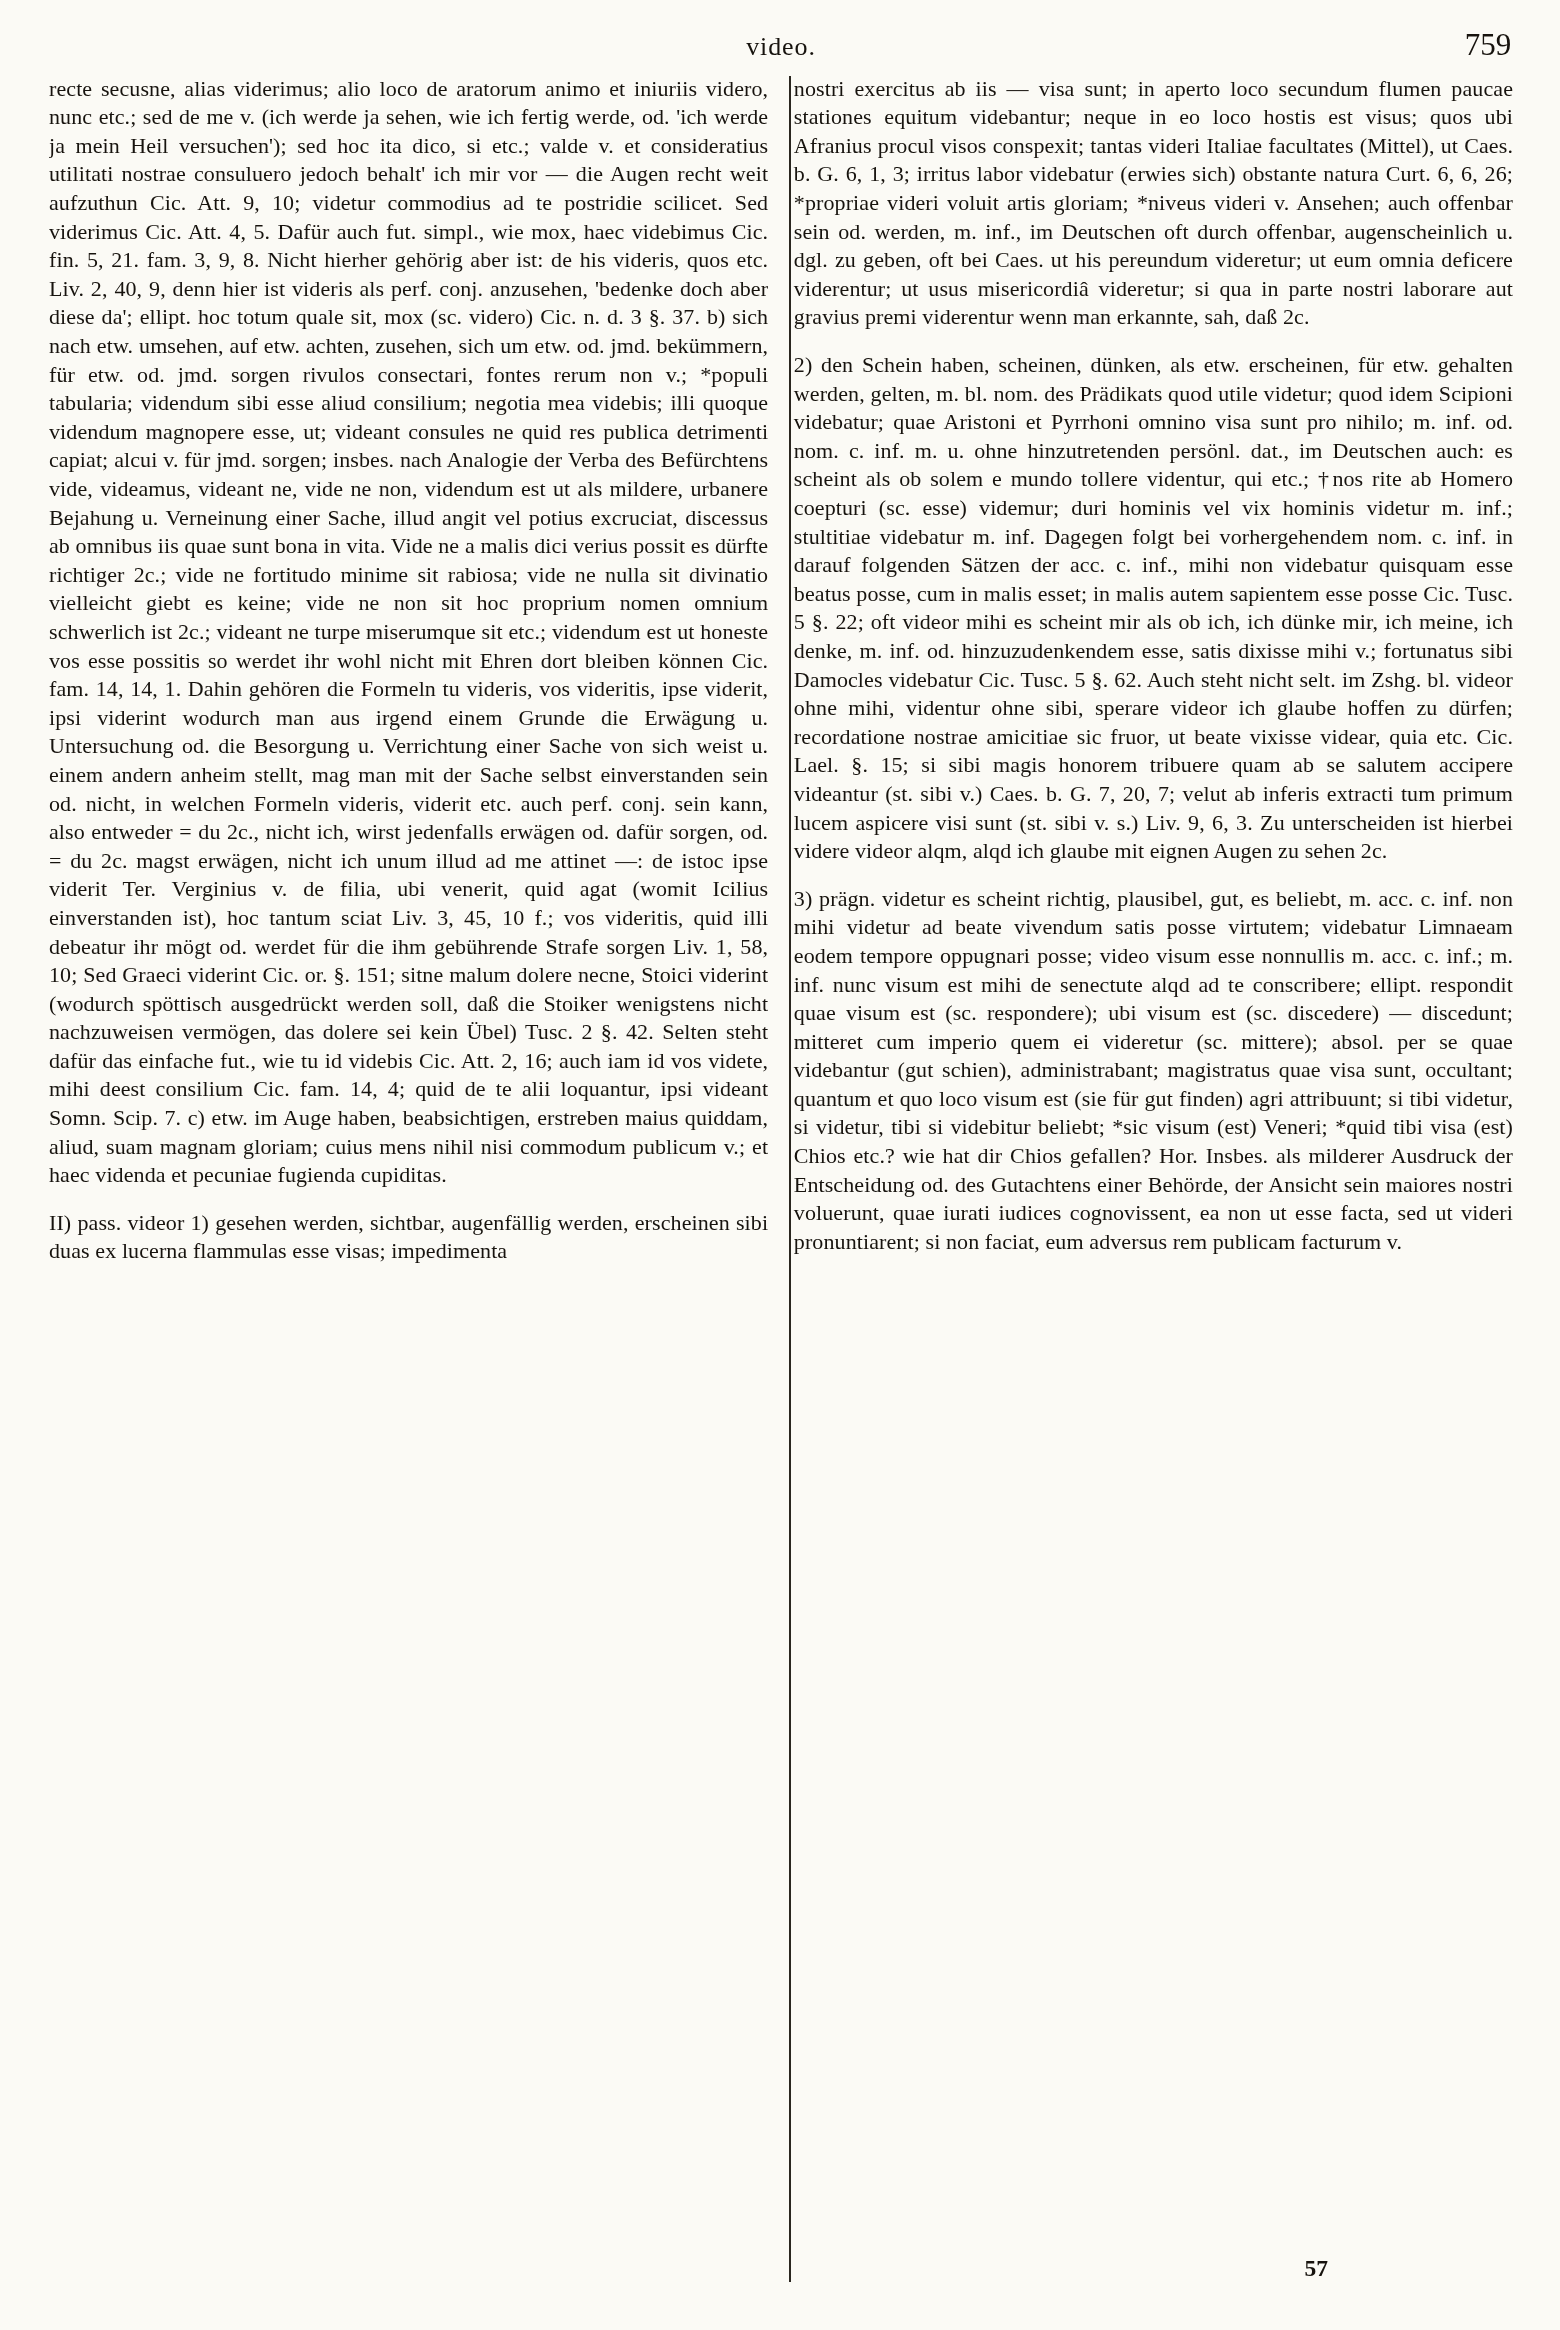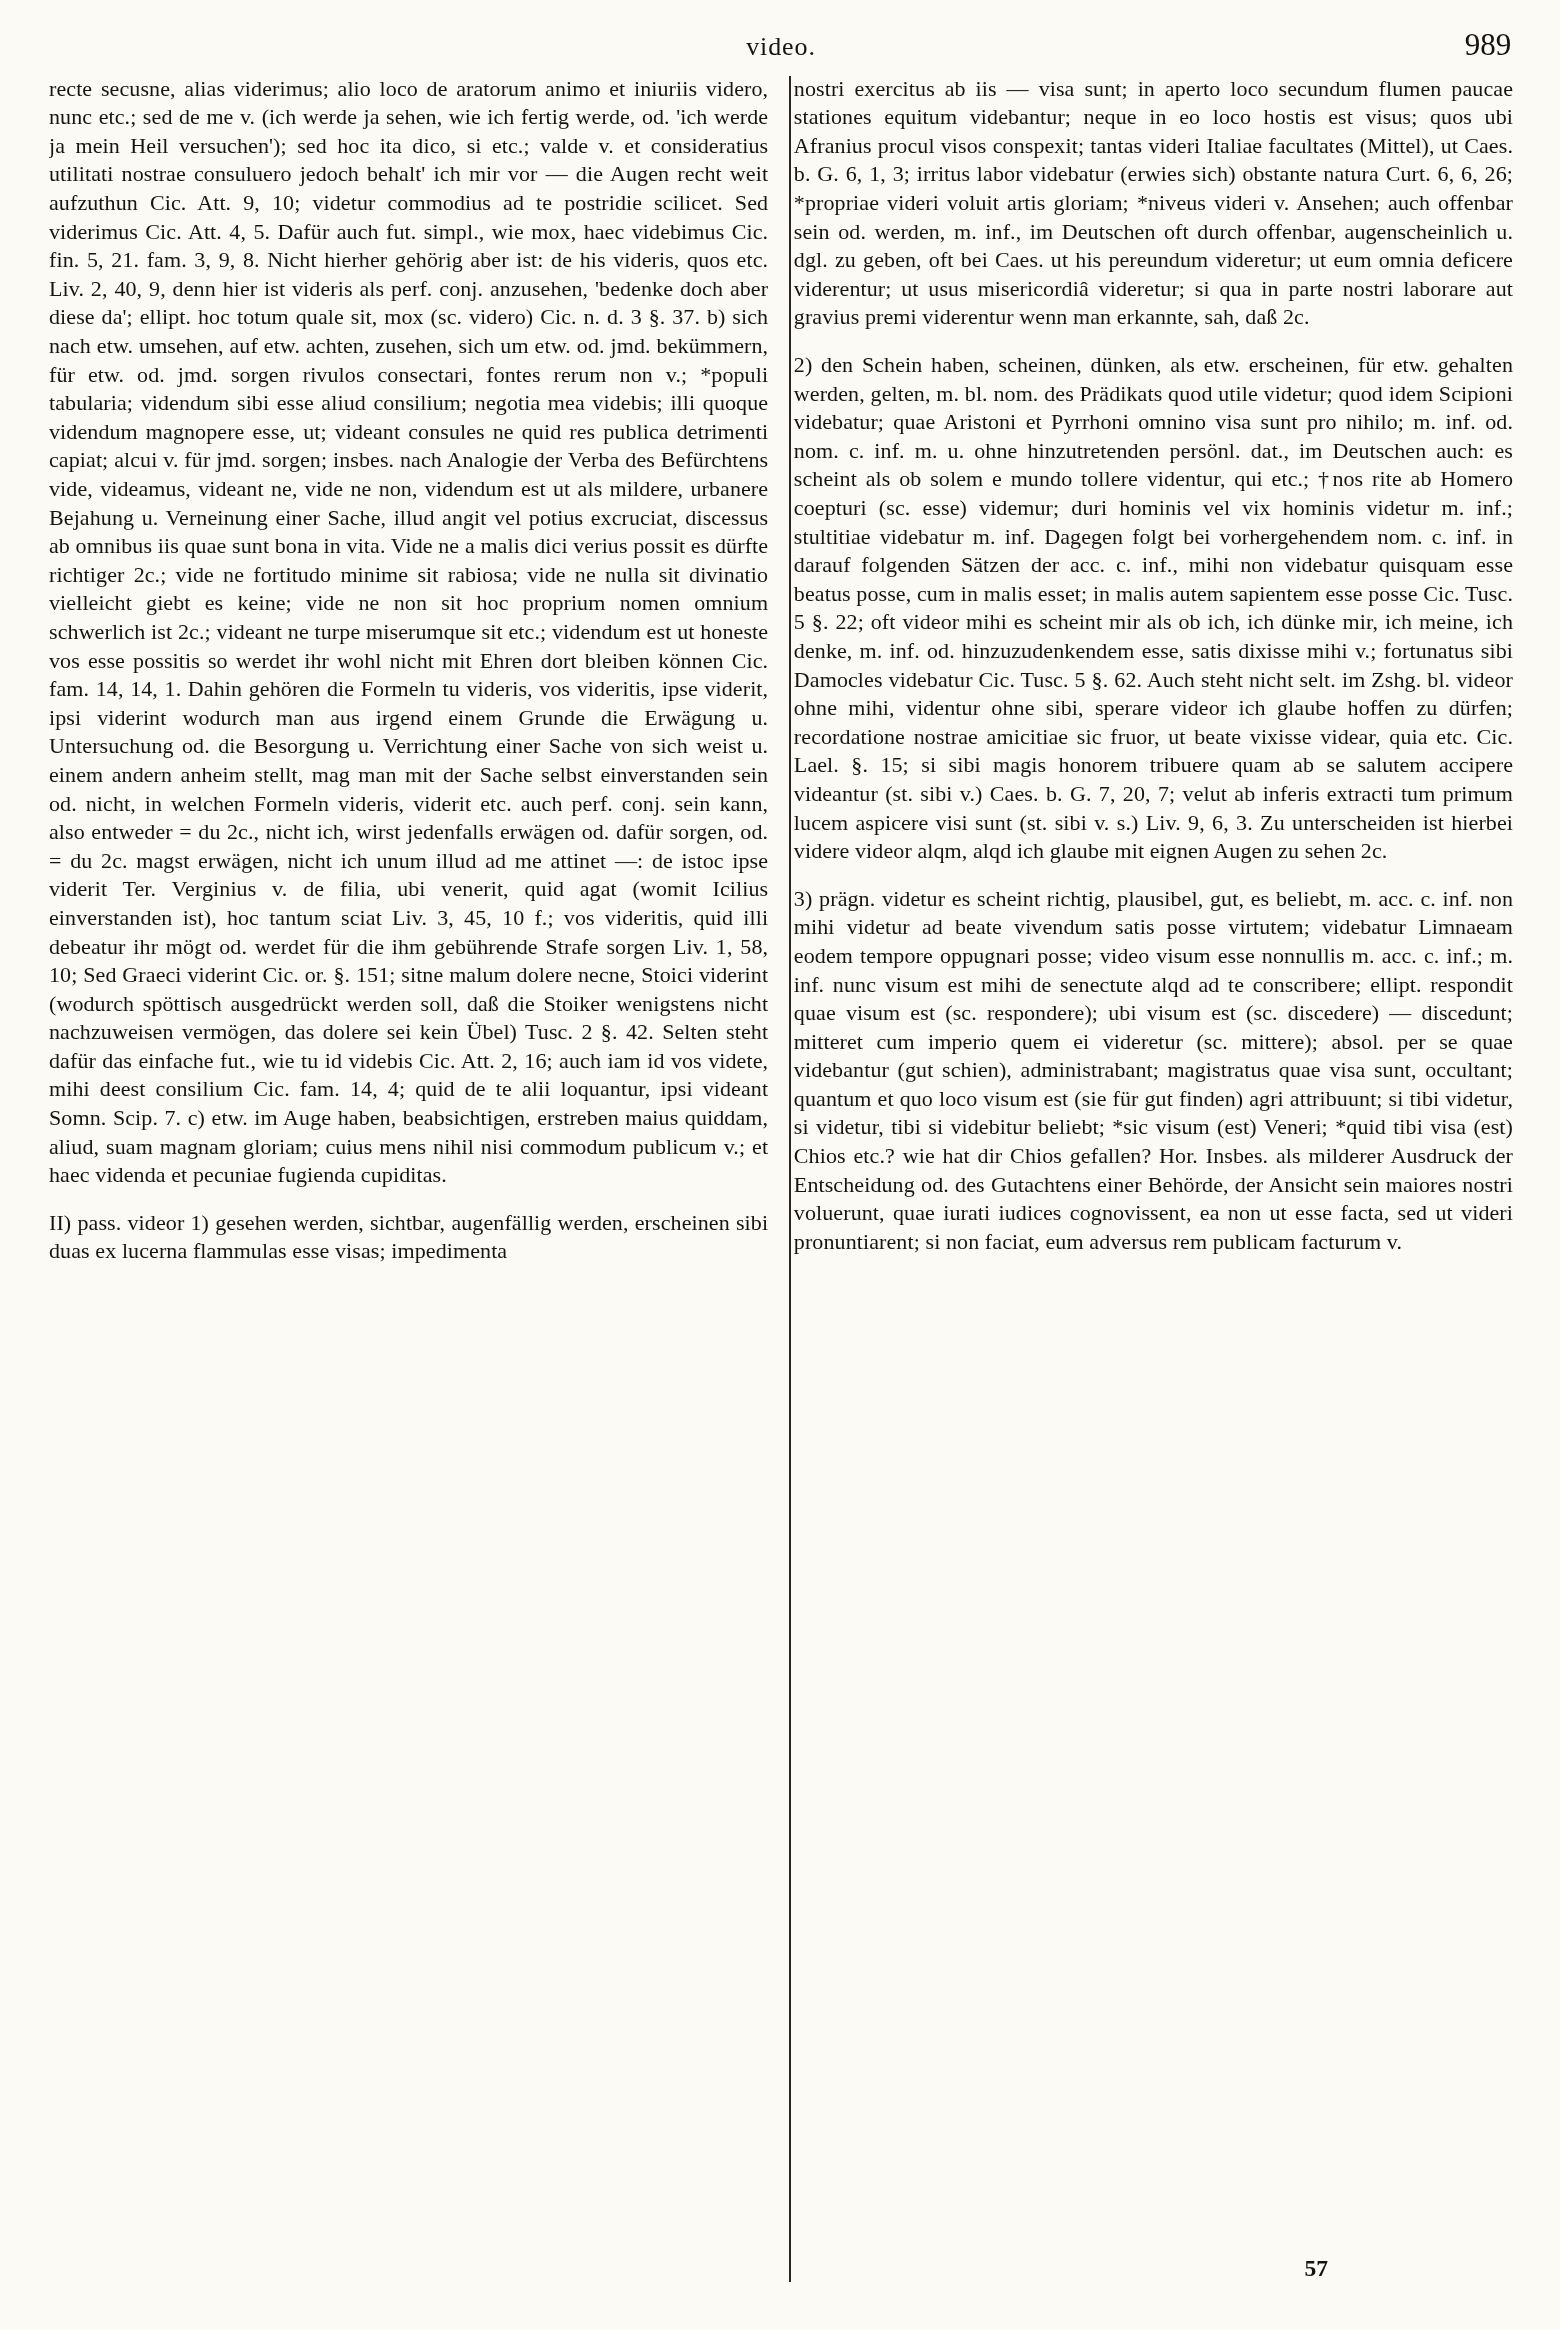--- a/index.html
+++ b/index.html
@@ -77,21 +77,21 @@
   }
 </style>
 </head>
 <body>
 
 <div class="page">
 
   <header class="page-header">
     <span></span>
     <span class="running-title">video.</span>
-    <span class="page-number">989</span>
+    <span class="page-number">759</span>
   </header>
 
   <div class="columns">
 
     <div class="column left">
       <p>recte secusne, alias viderimus; alio loco de aratorum animo et iniuriis videro, nunc etc.; sed de me v. (ich werde ja sehen, wie ich fertig werde, od. 'ich werde ja mein Heil versuchen'); sed hoc ita dico, si etc.; valde v. et consideratius utilitati nostrae consuluero jedoch behalt' ich mir vor — die Augen recht weit aufzuthun Cic. Att. 9, 10; videtur commodius ad te postridie scilicet. Sed viderimus Cic. Att. 4, 5. Dafür auch fut. simpl., wie mox, haec videbimus Cic. fin. 5, 21. fam. 3, 9, 8. Nicht hierher gehörig aber ist: de his videris, quos etc. Liv. 2, 40, 9, denn hier ist videris als perf. conj. anzusehen, 'bedenke doch aber diese da'; ellipt. hoc totum quale sit, mox (sc. videro) Cic. n. d. 3 §. 37. b) sich nach etw. umsehen, auf etw. achten, zusehen, sich um etw. od. jmd. bekümmern, für etw. od. jmd. sorgen rivulos consectari, fontes rerum non v.; *populi tabularia; videndum sibi esse aliud consilium; negotia mea videbis; illi quoque videndum magnopere esse, ut; videant consules ne quid res publica detrimenti capiat; alcui v. für jmd. sorgen; insbes. nach Analogie der Verba des Befürchtens vide, videamus, videant ne, vide ne non, videndum est ut als mildere, urbanere Bejahung u. Verneinung einer Sache, illud angit vel potius excruciat, discessus ab omnibus iis quae sunt bona in vita. Vide ne a malis dici verius possit es dürfte richtiger 2c.; vide ne fortitudo minime sit rabiosa; vide ne nulla sit divinatio vielleicht giebt es keine; vide ne non sit hoc proprium nomen omnium schwerlich ist 2c.; videant ne turpe miserumque sit etc.; videndum est ut honeste vos esse possitis so werdet ihr wohl nicht mit Ehren dort bleiben können Cic. fam. 14, 14, 1. Dahin gehören die Formeln tu videris, vos videritis, ipse viderit, ipsi viderint wodurch man aus irgend einem Grunde die Erwägung u. Untersuchung od. die Besorgung u. Verrichtung einer Sache von sich weist u. einem andern anheim stellt, mag man mit der Sache selbst einverstanden sein od. nicht, in welchen Formeln videris, viderit etc. auch perf. conj. sein kann, also entweder = du 2c., nicht ich, wirst jedenfalls erwägen od. dafür sorgen, od. = du 2c. magst erwägen, nicht ich unum illud ad me attinet —: de istoc ipse viderit Ter. Verginius v. de filia, ubi venerit, quid agat (womit Icilius einverstanden ist), hoc tantum sciat Liv. 3, 45, 10 f.; vos videritis, quid illi debeatur ihr mögt od. werdet für die ihm gebührende Strafe sorgen Liv. 1, 58, 10; Sed Graeci viderint Cic. or. §. 151; sitne malum dolere necne, Stoici viderint (wodurch spöttisch ausgedrückt werden soll, daß die Stoiker wenigstens nicht nachzuweisen vermögen, das dolere sei kein Übel) Tusc. 2 §. 42. Selten steht dafür das einfache fut., wie tu id videbis Cic. Att. 2, 16; auch iam id vos videte, mihi deest consilium Cic. fam. 14, 4; quid de te alii loquantur, ipsi videant Somn. Scip. 7. c) etw. im Auge haben, beabsichtigen, erstreben maius quiddam, aliud, suam magnam gloriam; cuius mens nihil nisi commodum publicum v.; et haec videnda et pecuniae fugienda cupiditas.</p>
       <p>II) pass. videor 1) gesehen werden, sichtbar, augenfällig werden, erscheinen sibi duas ex lucerna flammulas esse visas; impedimenta</p>
     </div>
 
     <div class="divider"></div>

